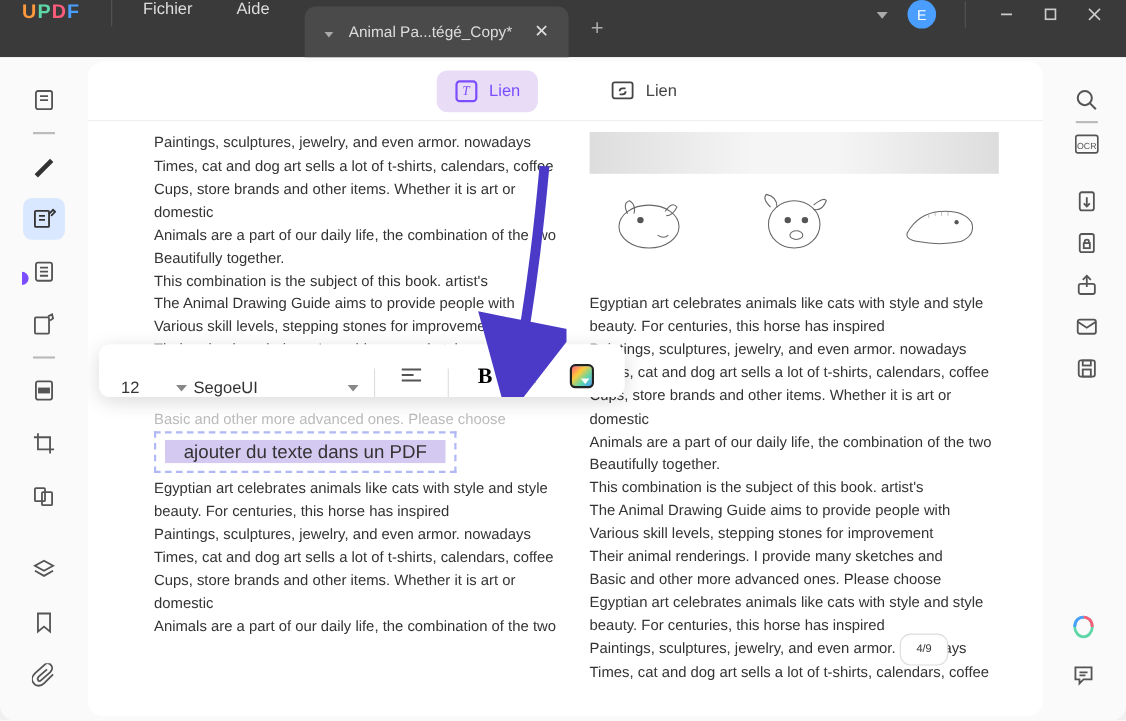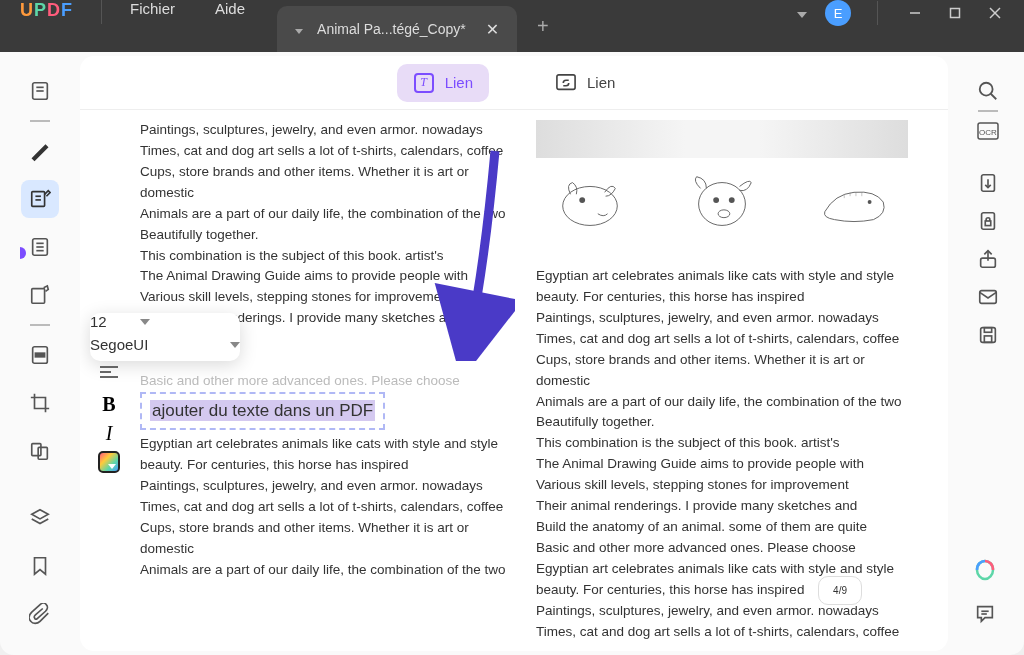--- a/index.html
+++ b/index.html
@@ -36,26 +36,26 @@
 .tool-btn { display: flex; align-items: center; gap: 10px; padding: 8px 16px; border-radius: 10px; cursor: pointer; font-size: 15px; color: #444; }
 .tool-btn.active { background: #e8dcf7; color: #7c4dff; }
 .tool-icon { width: 22px; height: 22px; display: flex; align-items: center; justify-content: center; }
 .tool-icon-box { border: 2px solid currentColor; border-radius: 4px; width: 20px; height: 20px; display: flex; align-items: center; justify-content: center; font-size: 12px; font-style: italic; font-family: serif; }
 
 .doc-content { flex: 1; display: flex; padding: 10px 40px 0 60px; gap: 24px; font-size: 13.5px; line-height: 1.55; color: #333; overflow: hidden; }
 .col { flex: 1; }
 .col p { margin-bottom: 0; }
 .heading { font-family: 'Georgia', 'Rockwell', serif; font-size: 34px; font-weight: bold; color: #1a1a1a; margin: 18px 0 22px 0; line-height: 1.2; }
 .inserted-text { border: 2px dashed #b0b8f5; padding: 4px 8px; display: inline-block; margin-bottom: 4px; }
-.inserted-text span { background: #d4c9f0; color: #333; font-size: 17px; padding: 1px 2px; }
+.inserted-text span { background: #d4c9f0; color: #333; font-size: 17px; padding: 1px 17px; }
 .img-placeholder { width: 100%; height: 38px; background: linear-gradient(90deg, #ddd 0%, #f5f5f5 40%, #f5f5f5 60%, #ddd 100%); margin-bottom: 14px; }
 .sketches { display: flex; gap: 24px; margin-bottom: 30px; justify-content: space-around; }
 .sketch { width: 78px; height: 64px; }
 
-.floating-toolbar { position: absolute; left: 10px; top: 257px; height: 48px; background: #fff; border-radius: 10px; box-shadow: 0 4px 18px rgba(0,0,0,0.15); display: flex; align-items: flex-start; padding: 0 0; gap: 6px; z-index: 10; flex-direction: column; }
+.floating-toolbar { position: absolute; left: 10px; top: 257px; height: 48px; background: #fff; border-radius: 10px; box-shadow: 0 4px 18px rgba(0,0,0,0.15); display: flex; align-items: flex-end; padding: 0 20px; gap: 6px; z-index: 10; }
 .ft-size { width: 60px; display: flex; align-items: center; justify-content: space-between; font-size: 15px; color: #333; }
 .ft-font { width: 150px; display: flex; align-items: center; justify-content: space-between; font-size: 15px; color: #333; }
 .ft-sep { width: 1px; height: 26px; background: #ddd; margin: 0 8px; }
 .ft-btn { width: 38px; height: 38px; display: flex; align-items: center; justify-content: center; cursor: pointer; }
 .ft-bold { font-weight: bold; font-size: 20px; font-family: Georgia, serif; }
 .ft-italic { font-style: italic; font-size: 20px; font-family: Georgia, serif; }
 .color-swatch { width: 22px; height: 22px; border-radius: 5px; background: linear-gradient(135deg, #ff5c7c, #ffca3a, #5dd6a8, #4a9eff); border: 2px solid #222; position: relative; }
 .color-swatch::after { content: ''; position: absolute; right: 2px; bottom: 2px; width: 0; height: 0; border-left: 4px solid transparent; border-right: 4px solid transparent; border-top: 5px solid #fff; }
 
 .arrow-svg { position: absolute; left: 295px; top: 85px; z-index: 20; pointer-events: none; }
@@ -262,21 +262,20 @@
             <p>beauty. For centuries, this horse has inspired</p>
             <p>Paintings, sculptures, jewelry, and even armor. nowadays</p>
             <p>Times, cat and dog art sells a lot of t-shirts, calendars, coffee</p>
             <p>Cups, store brands and other items. Whether it is art or domestic</p>
             <p>Animals are a part of our daily life, the combination of the two</p>
             <p>Beautifully together.</p>
             <p>This combination is the subject of this book. artist's</p>
             <p>The Animal Drawing Guide aims to provide people with</p>
             <p>Various skill levels, stepping stones for improvement</p>
             <p>Their animal renderings. I provide many sketches and</p>
-            <p>Build the anatomy of an animal. some of them are quite</p>
             <p>Basic and other more advanced ones. Please choose</p>
             <p>Egyptian art celebrates animals like cats with style and style</p>
             <p>beauty. For centuries, this horse has inspired</p>
             <p>Paintings, sculptures, jewelry, and even armor. nowadays</p>
             <p>Times, cat and dog art sells a lot of t-shirts, calendars, coffee</p>
           </div>
       </div>
     </div>
 
     <div class="floating-toolbar">

